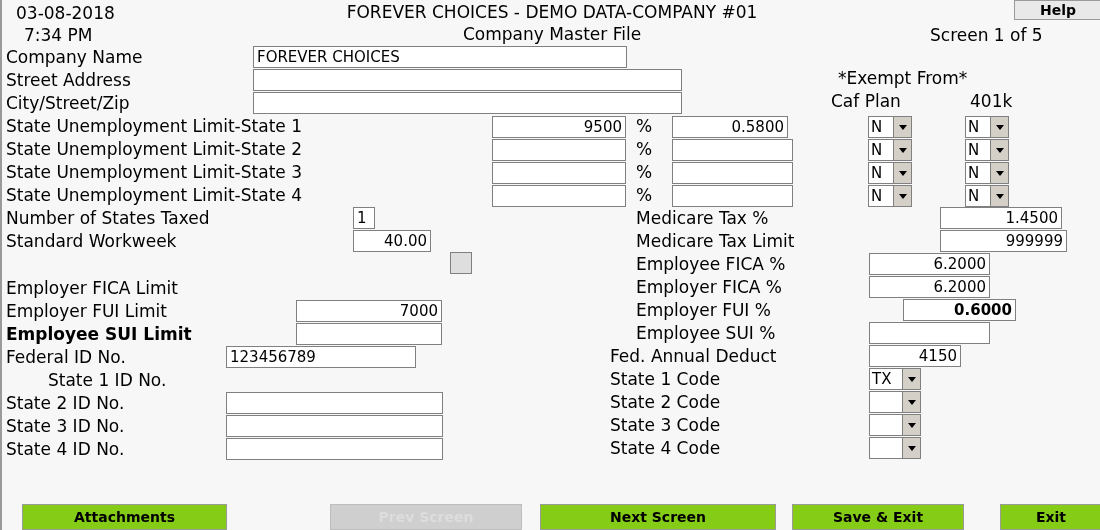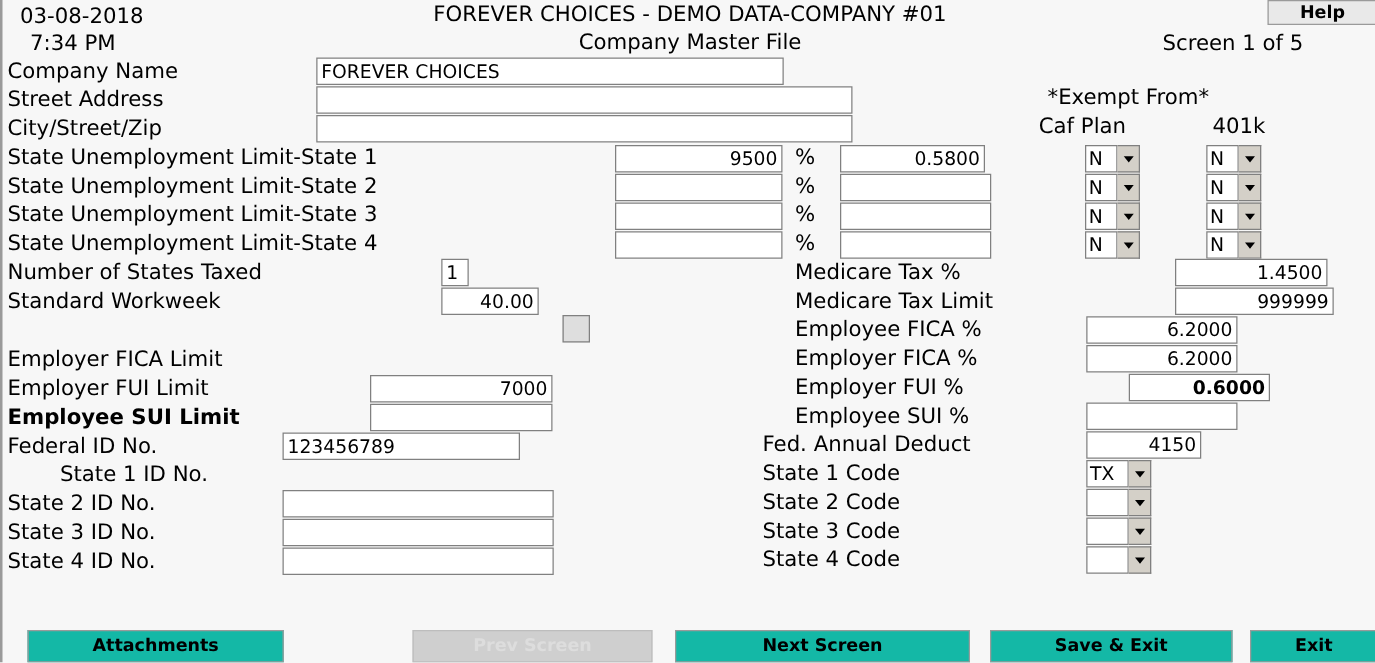--- a/index.html
+++ b/index.html
@@ -73,21 +73,21 @@
     position: absolute;
     left: 50%; top: 50%;
     margin-left: -4px; margin-top: -2px;
     border-left: 4px solid transparent;
     border-right: 4px solid transparent;
     border-top: 5px solid #000;
   }
   .btn {
     position: absolute;
     box-sizing: border-box;
-    background: #14b8a6;
+    background: #84cc16;
     border: 1px solid #9a9a9a;
     font-family: "DejaVu Sans", sans-serif;
     font-weight: bold;
     font-size: 14px;
     color: #000;
     text-align: center;
     line-height: 24px;
     height: 26px;
     cursor: pointer;
   }
@@ -268,16 +268,16 @@
 
   <div class="lbl" style="left:608px; top:438px;">State 4 Code</div>
   <div class="combo" style="left:867px; top:437px; width:52px;">
     <div class="val"></div>
     <div class="arrow"></div>
   </div>
 
   <div class="btn" style="left:20px; top:504px; width:205px;">Attachments</div>
   <div class="btn disabled" style="left:328px; top:504px; width:192px;">Prev Screen</div>
   <div class="btn" style="left:538px; top:504px; width:236px;">Next Screen</div>
-  <div class="btn" style="left:790px; top:504px; width:194px;">Save &amp; Exit</div>
+  <div class="btn" style="left:790px; top:504px; width:172px;">Save &amp; Exit</div>
   <div class="btn" style="left:998px; top:504px; width:102px;">Exit</div>
 
 </div>
 
 </body></html>

